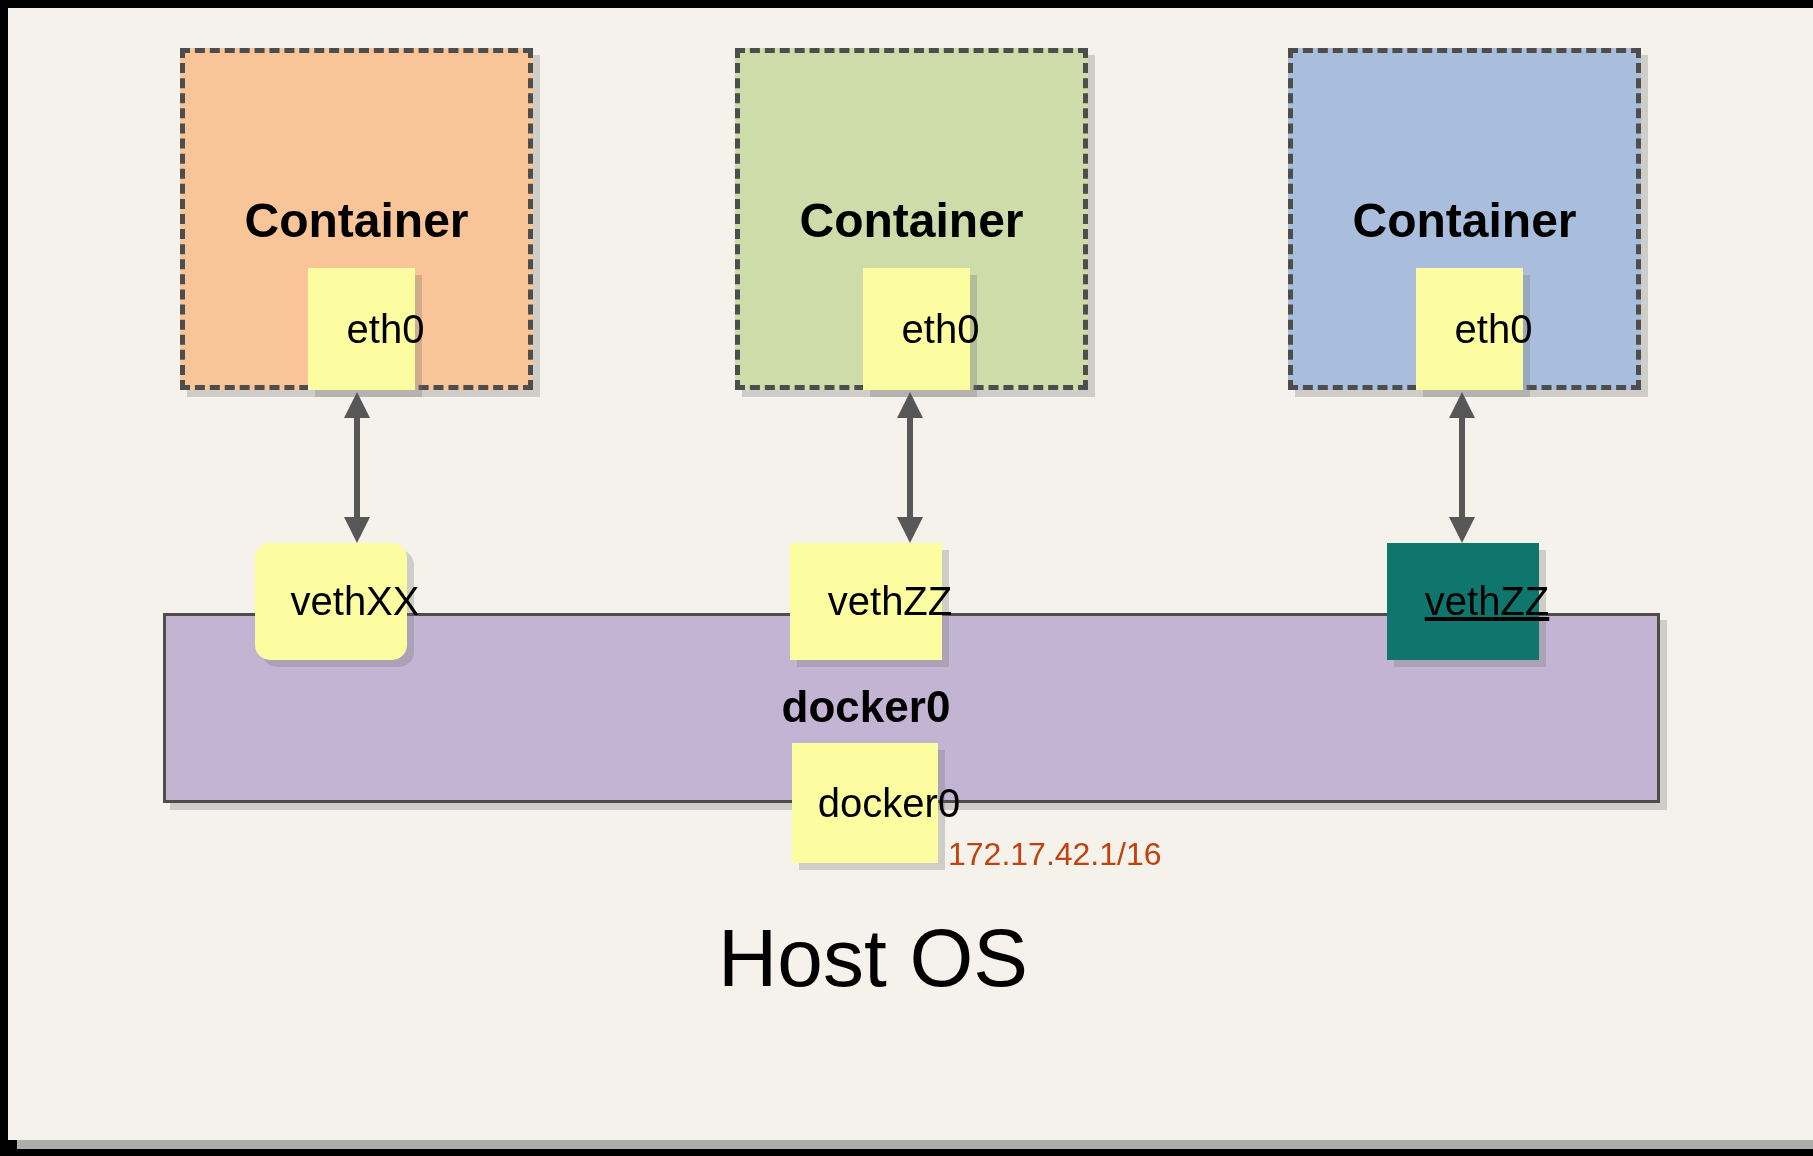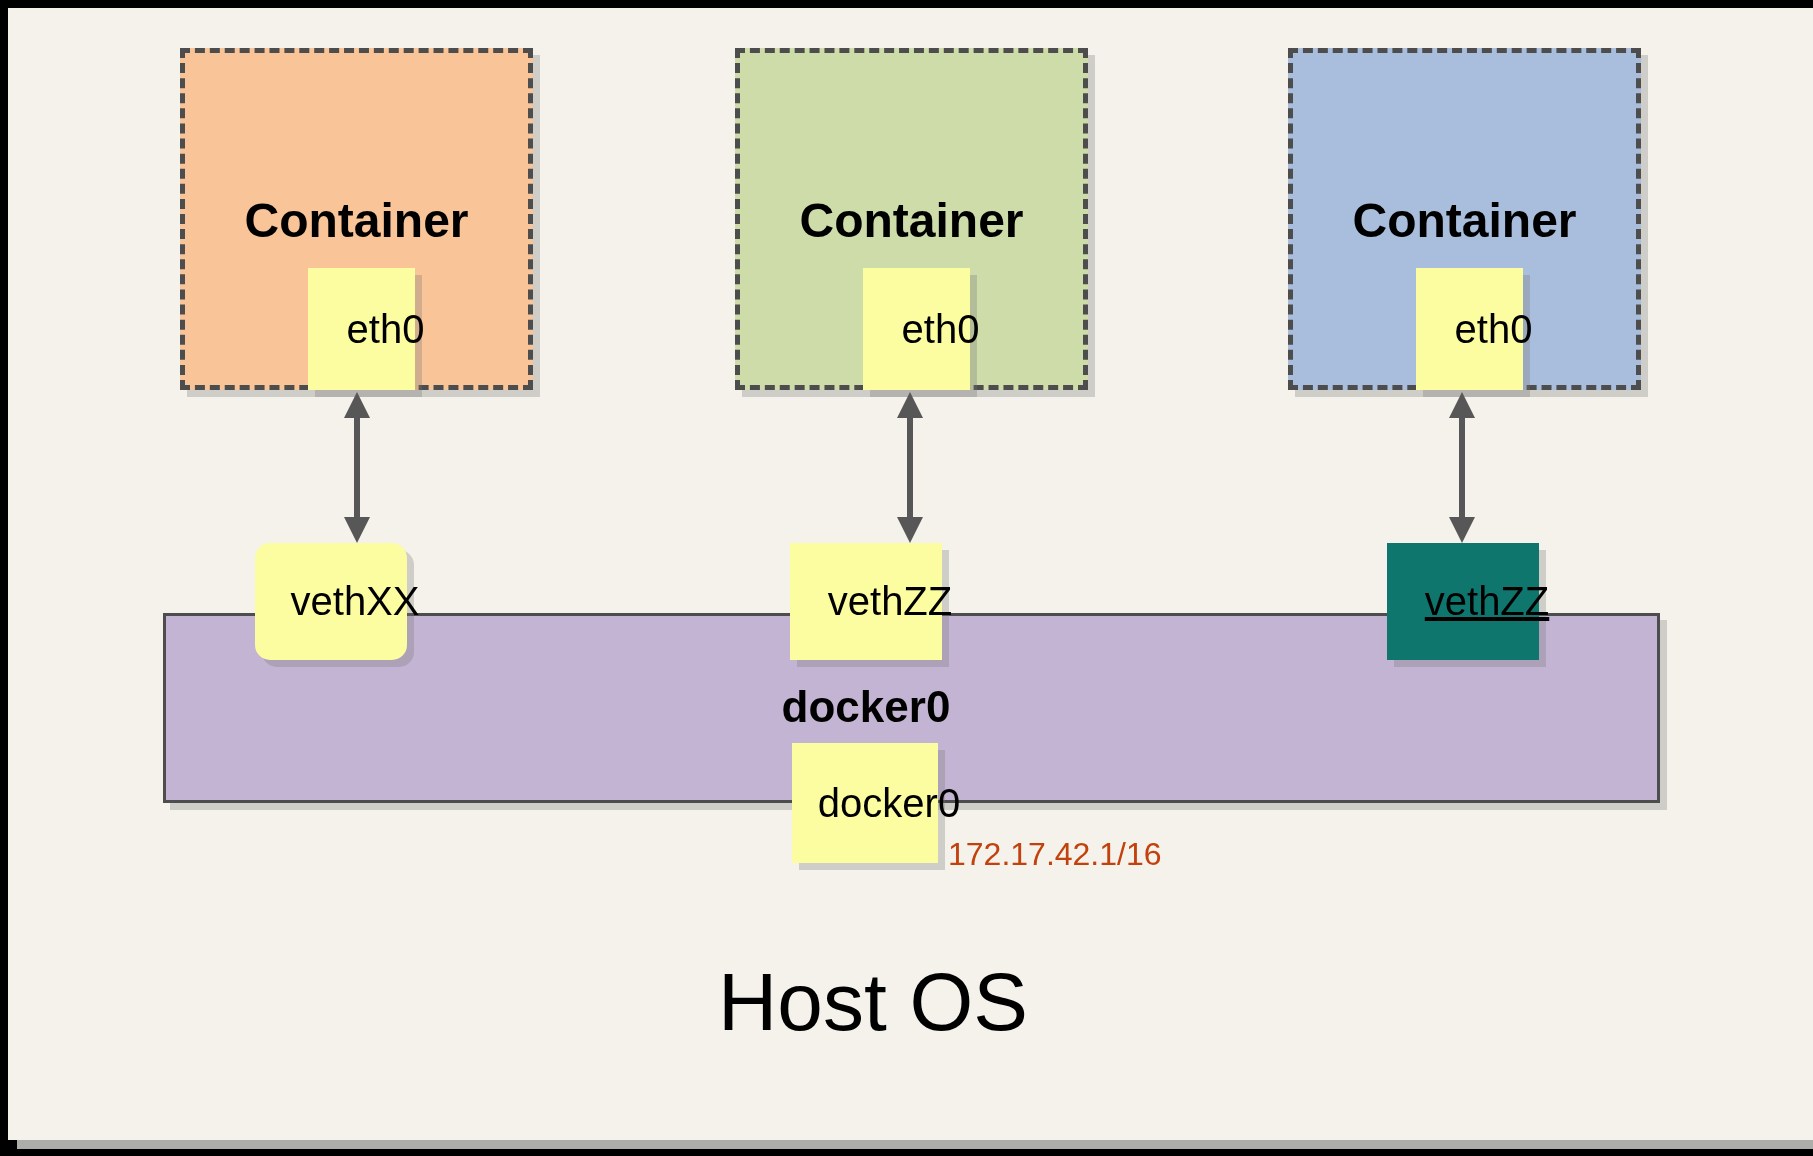--- a/index.html
+++ b/index.html
@@ -100,21 +100,21 @@
     left:784px; top:735px;
     width:146px; height:120px;
     z-index:3;
   }
   .ip-label {
     position:absolute; left:940px; top:828px;
     font-size:32px; color:#c2410c;
     z-index:2;
   }
   .host-title {
-    position:absolute; left:0; top:948px; width:1730px;
+    position:absolute; left:0; top:904px; width:1730px;
     text-align:center;
     font-size:82px; color:#000;
     line-height:92px;
   }
 </style>
 </head>
 <body>
 
 <div class="page">
 

